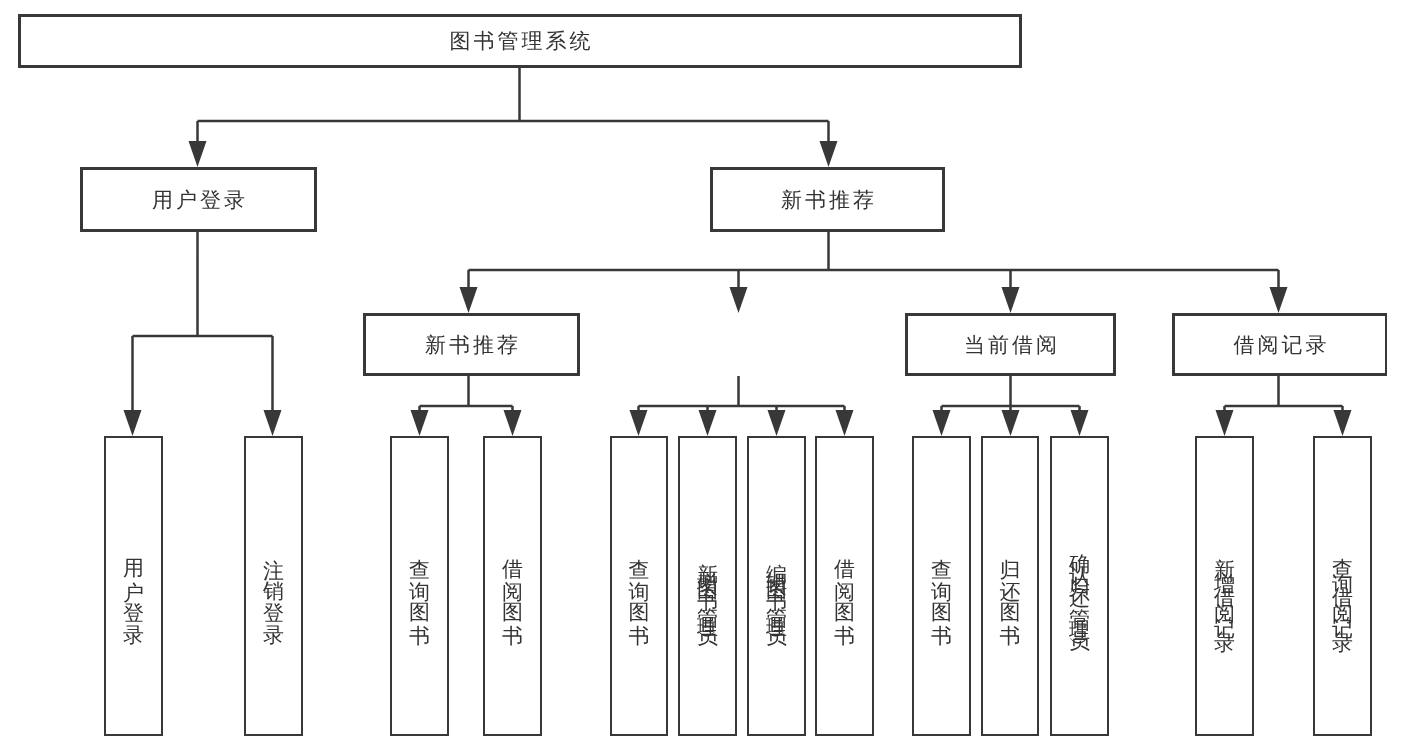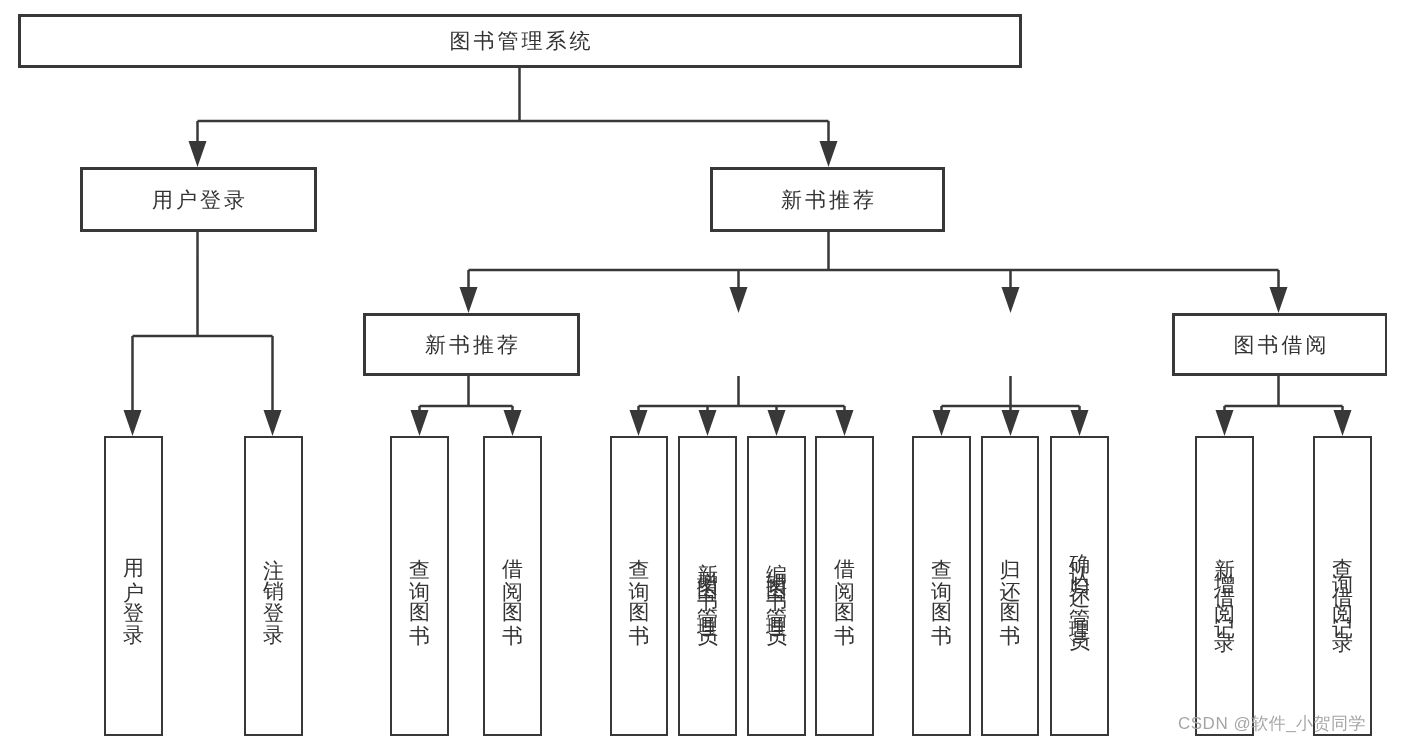--- a/index.html
+++ b/index.html
@@ -91,35 +91,35 @@
              M1215.5 410 L1233.5 410 L1224.5 436 Z
              M1333.5 410 L1351.5 410 L1342.5 436 Z"></path>
   </svg>
 
   <div class="box" style="left:18px;top:14px;width:1004px;height:54px">图书管理系统</div>
 
   <div class="box" style="left:80px;top:167px;width:237px;height:65px">用户登录</div>
   <div class="box" style="left:710px;top:167px;width:235px;height:65px">新书推荐</div>
 
   <div class="box" style="left:363px;top:313px;width:217px;height:63px">新书推荐</div>
-  <div class="box" style="left:1172px;top:313px;width:216px;height:63px">图书借阅</div>
+  <div class="box" style="left:905px;top:313px;width:211px;height:63px">当前借阅</div>
+  <div class="box" style="left:1172px;top:313px;width:216px;height:63px">借阅记录</div>
 
   <div class="box vbox ls-4" style="left:104px;top:436px;width:59px;height:300px">用户登录</div>
   <div class="box vbox ls-4" style="left:244px;top:436px;width:59px;height:300px">注销登录</div>
 
   <div class="box vbox ls-4" style="left:390px;top:436px;width:59px;height:300px">查询图书</div>
   <div class="box vbox ls-4" style="left:483px;top:436px;width:59px;height:300px">借阅图书</div>
 
   <div class="box vbox ls-4" style="left:610px;top:436px;width:58px;height:300px">查询图书</div>
   <div class="box vbox ls-9" style="left:678px;top:436px;width:59px;height:300px">新增图书（管理员）</div>
   <div class="box vbox ls-9" style="left:747px;top:436px;width:59px;height:300px">编辑图书（管理员）</div>
   <div class="box vbox ls-4" style="left:815px;top:436px;width:59px;height:300px">借阅图书</div>
 
   <div class="box vbox ls-4" style="left:912px;top:436px;width:59px;height:300px">查询图书</div>
   <div class="box vbox ls-4" style="left:981px;top:436px;width:58px;height:300px">归还图书</div>
   <div class="box vbox ls-8" style="left:1050px;top:436px;width:59px;height:300px">确认归还（管理员）</div>
 
   <div class="box vbox ls-6" style="left:1195px;top:436px;width:59px;height:300px">新增借阅记录</div>
   <div class="box vbox ls-6" style="left:1313px;top:436px;width:59px;height:300px">查询借阅记录</div>
 
-  <div class="watermark">CSDN @软件_小贺同学</div>
 
 </div>
 
 </body></html>

